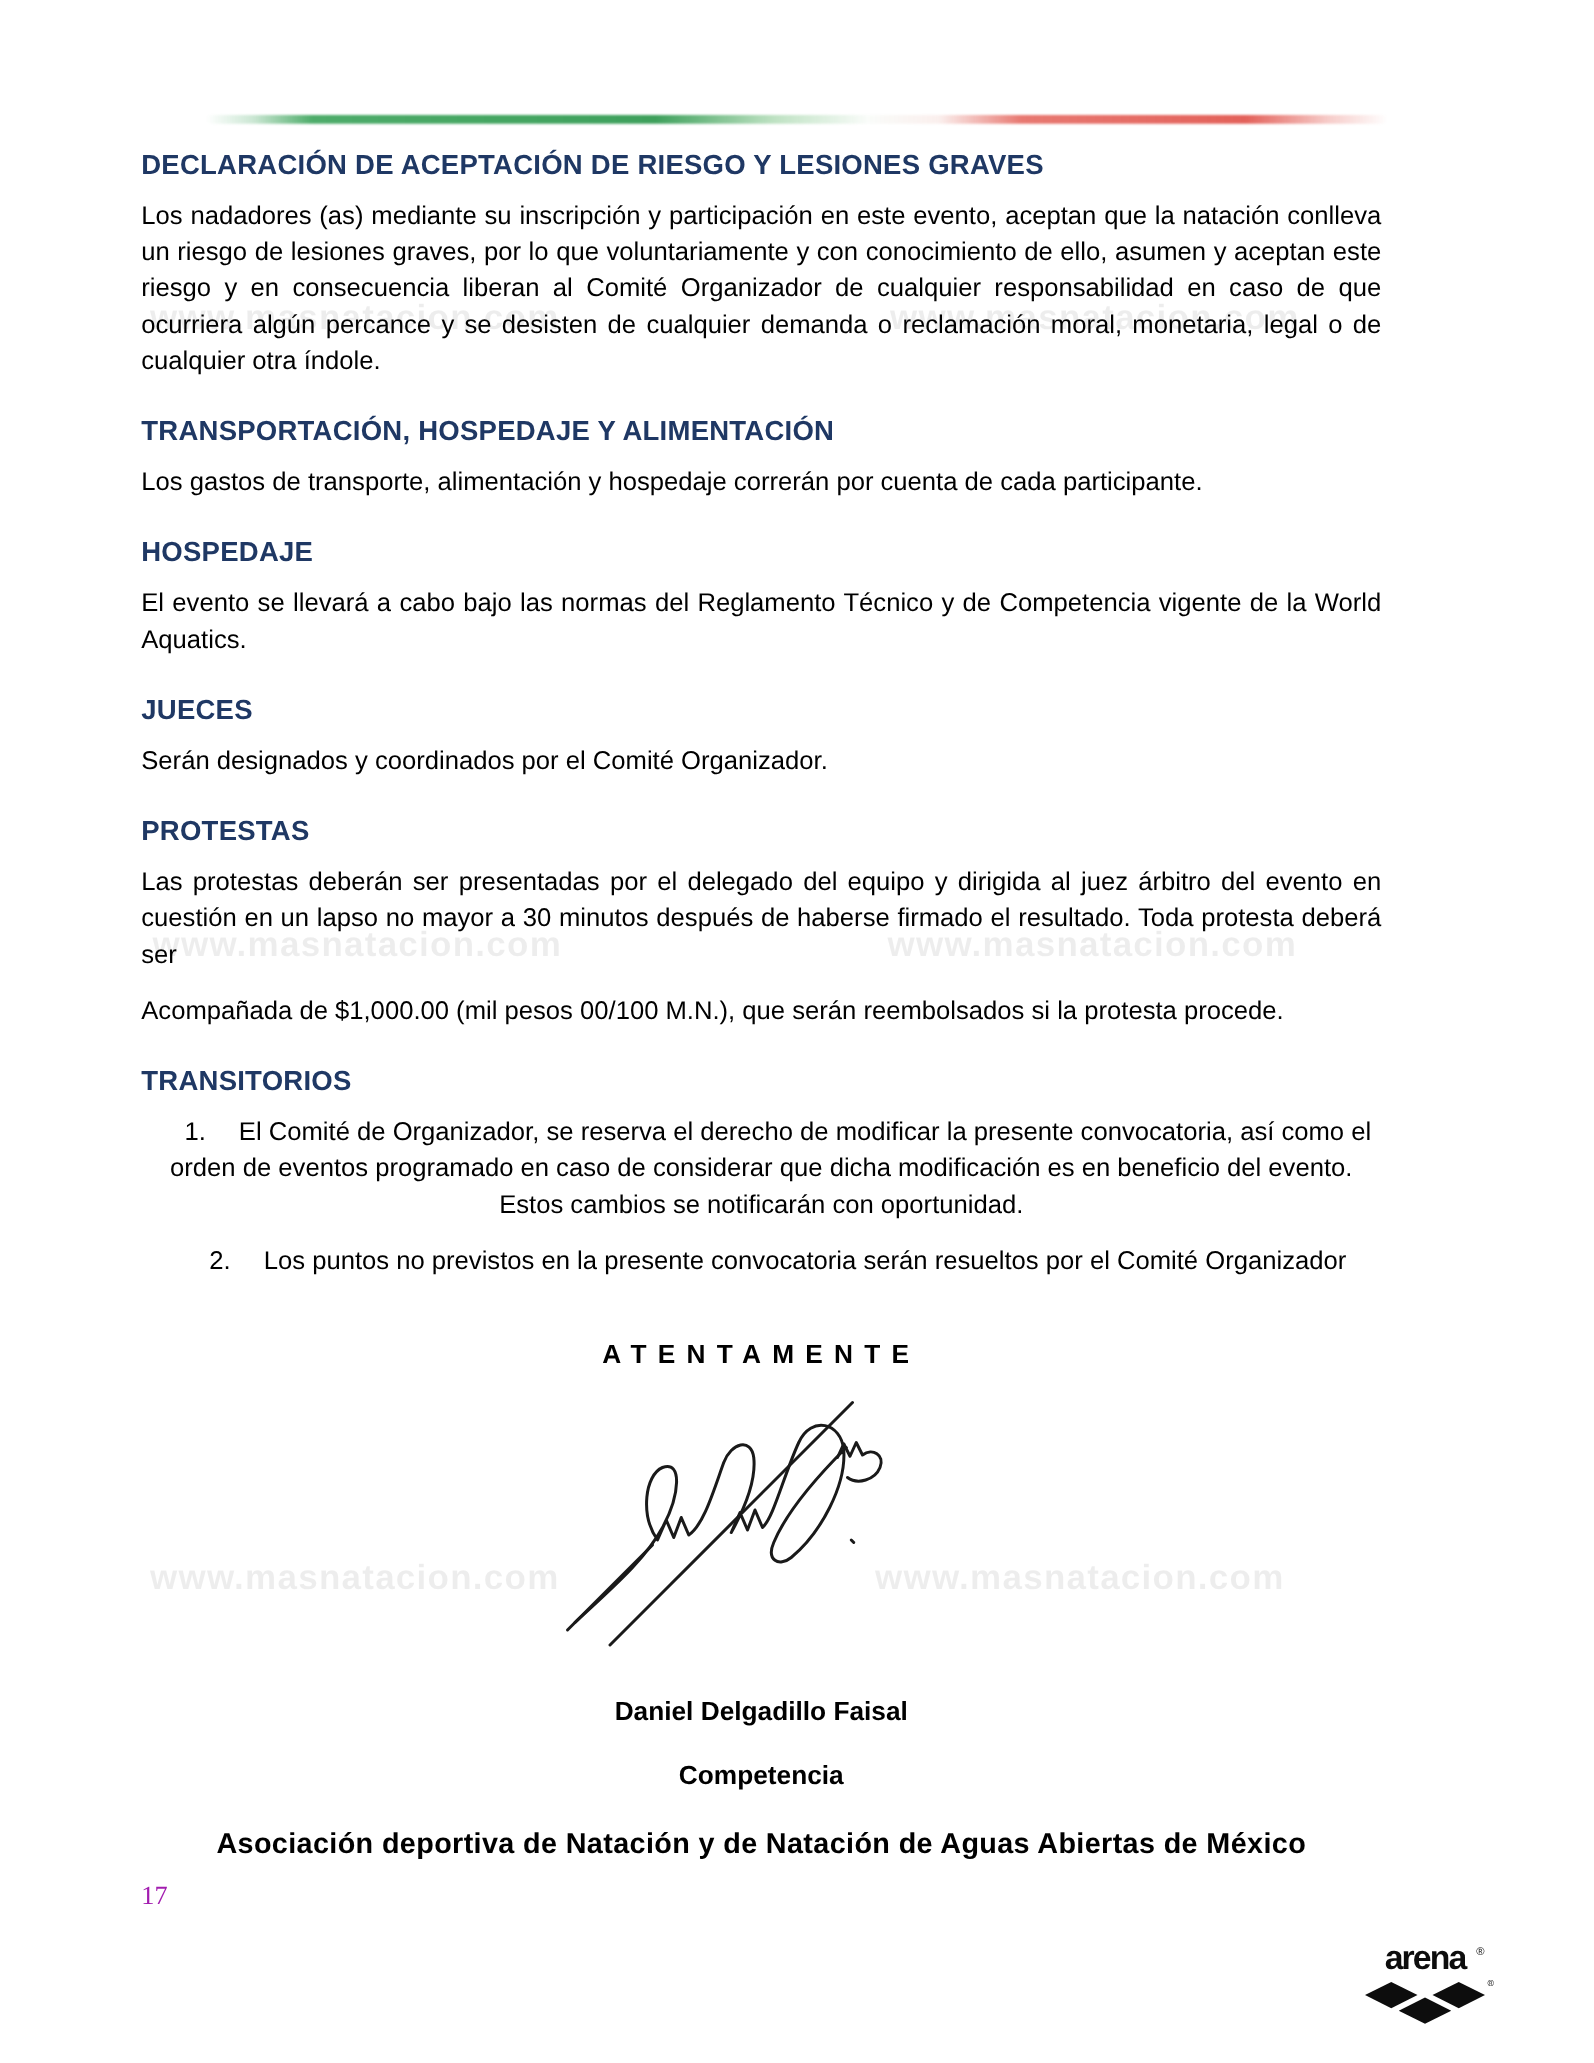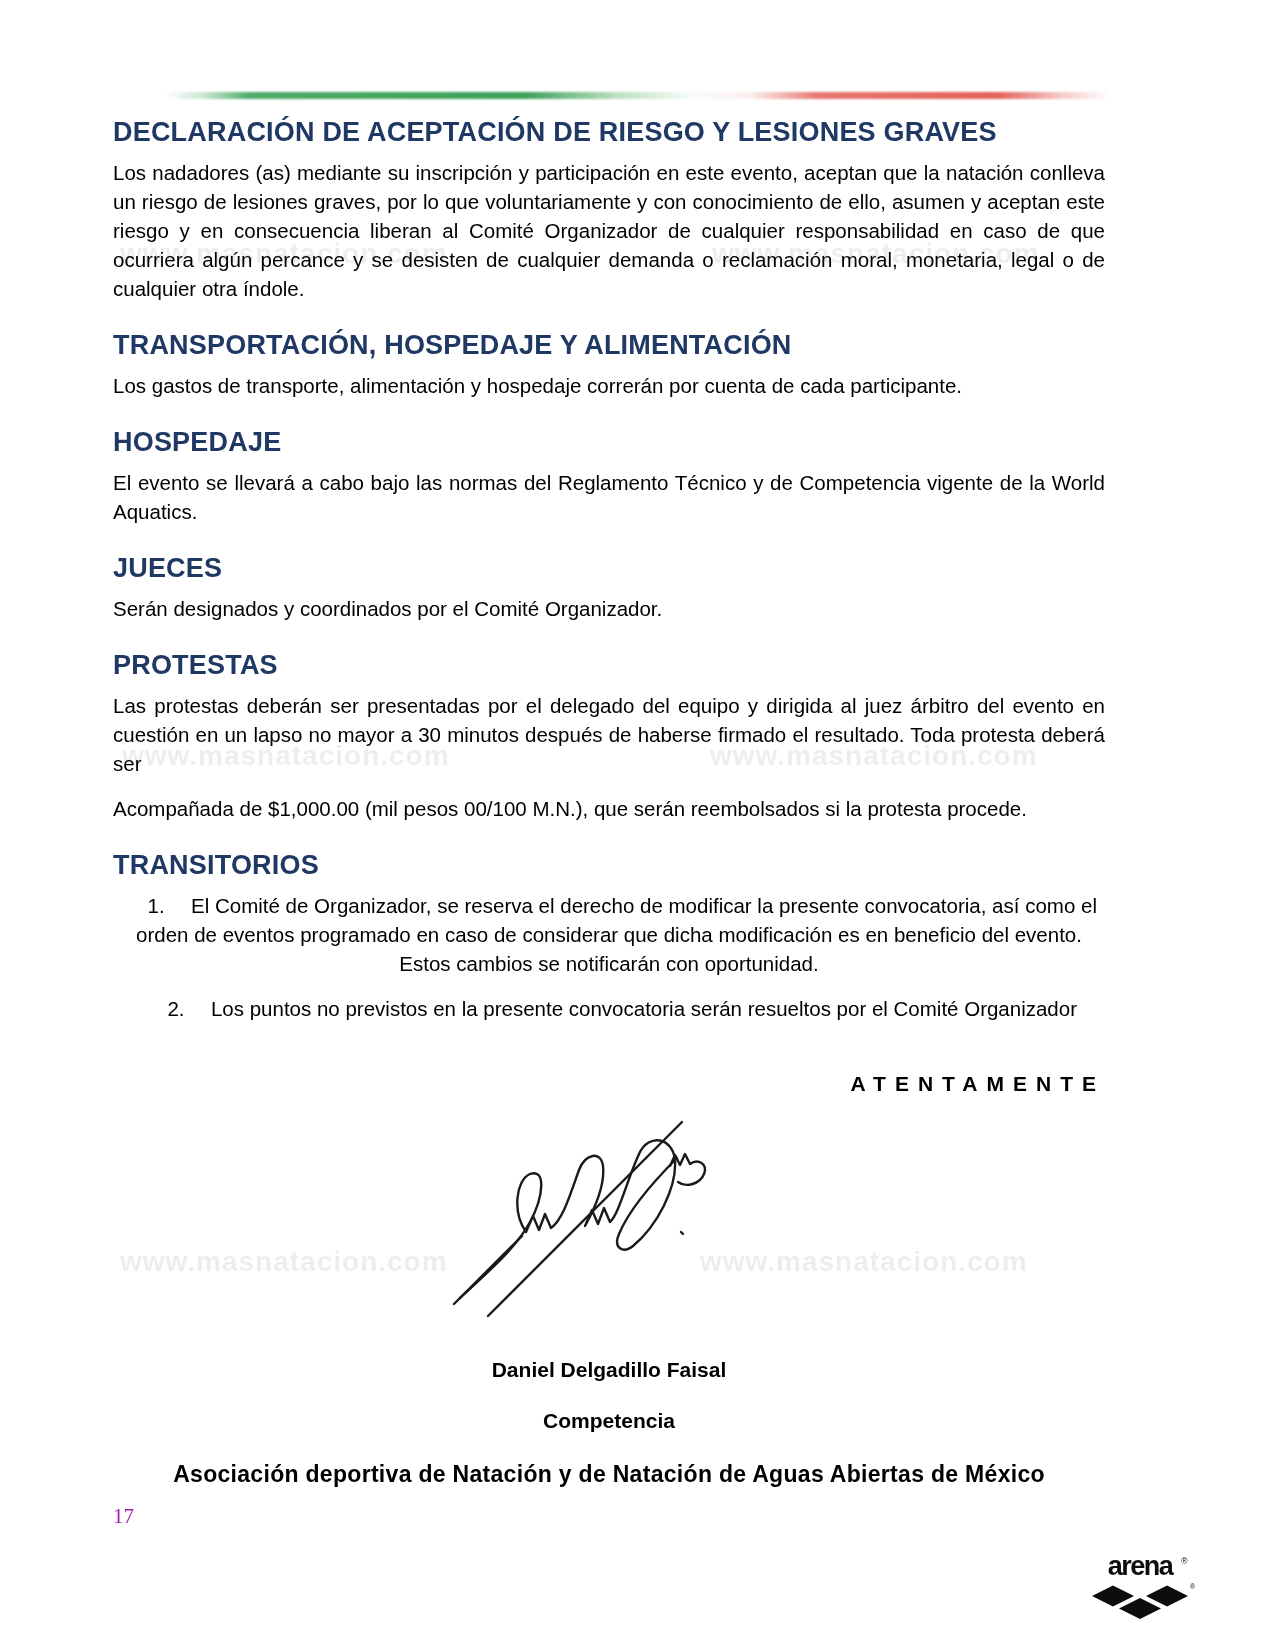--- a/index.html
+++ b/index.html
@@ -30,42 +30,42 @@
     filter:blur(1px);
     border-radius:3px;
   }
   .content{
     position:absolute;left:0;top:0;width:1275px;
     padding:120px 170px 0 113px;
     box-sizing:border-box;
   }
   h2.sec{
     margin:30px 0 14px 0;
-    font-size:27px;line-height:24px;
+    font-size:22px;line-height:24px;
     font-weight:bold;
     color:#1F3864;
     letter-spacing:0.2px;
   }
   h2.sec.first{margin-top:0;}
   p.body{
     margin:0 0 16px 0;
     font-size:20.5px;line-height:29px;
   }
   .just{text-align:justify;}
   .list-item{
     margin:0 0 16px 0;
     font-size:20.5px;line-height:29px;text-align:center;
   }
   .list-item .num{
     display:inline-block;width:70px;
   }
   .one-line{white-space:nowrap;}
   .salutation{
     margin:48px 0 0 0;
-    text-align:right;
+    text-align:center;
     font-size:21px;line-height:26px;
     font-weight:bold;
     letter-spacing:9px;
   }
   .sig-spacer{height:258px;}
   .signature-svg{
     position:absolute;left:430px;top:1108px;
   }
   .signatory-name{
     margin:0;text-align:center;

